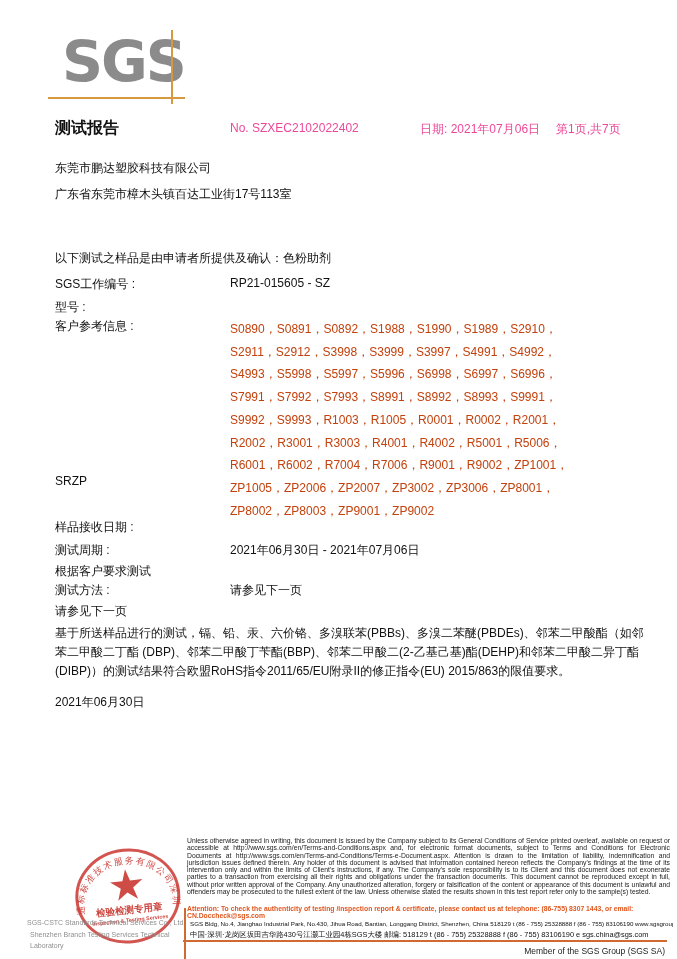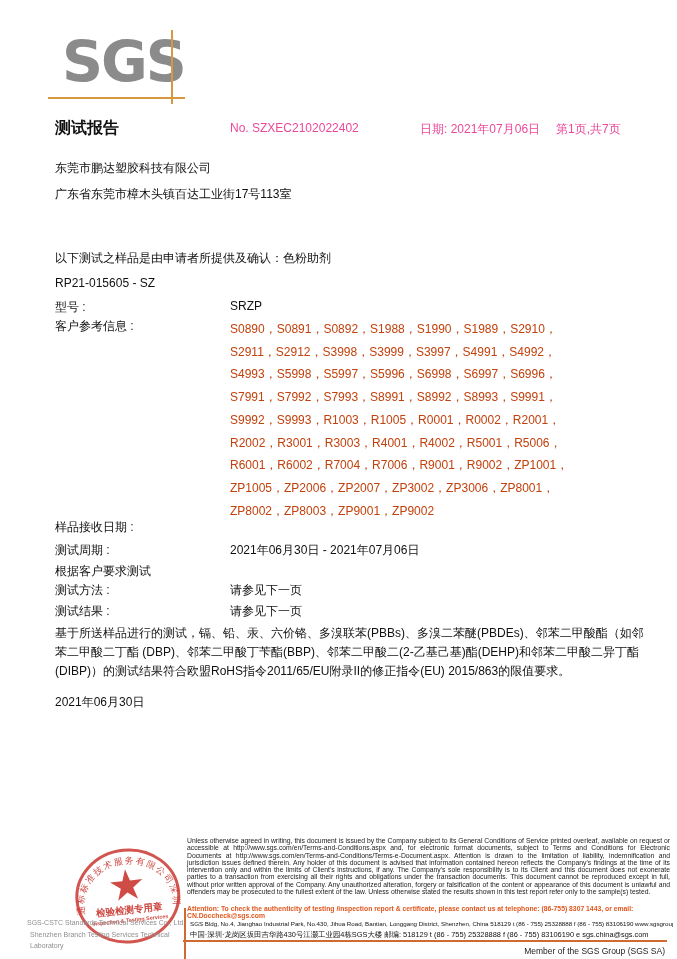--- a/index.html
+++ b/index.html
@@ -49,24 +49,25 @@
   <div class="abs meta" style="left:230px;top:121px;">No. SZXEC2102022402</div>
   <div class="abs meta" style="left:420px;top:121px;">日期: 2021年07月06日</div>
   <div class="abs meta" style="left:556px;top:121px;">第1页,共7页</div>
 
   <div class="abs body-text" style="left:55px;top:160px;">东莞市鹏达塑胶科技有限公司</div>
   <div class="abs body-text" style="left:55px;top:186px;">广东省东莞市樟木头镇百达工业街17号113室</div>
 
   <div class="abs body-text" style="left:55px;top:250px;">以下测试之样品是由申请者所提供及确认：色粉助剂</div>
 
   <div class="abs row" style="left:55px;top:276px;width:590px;">
+    <span class="lbl">SGS工作编号 :</span>
     <span class="val">RP21-015605 - SZ</span>
   </div>
 
-  <div class="abs row" style="left:55px;top:299px;width:590px;">
+  <div class="abs row" style="left:55px;top:299px;width:590px;flex-direction:column;">
     <span class="lbl">型号 :</span>
     <span class="val">SRZP</span>
   </div>
 
   <div class="abs row" style="left:55px;top:318px;width:590px;">
     <span class="lbl">客户参考信息 :</span>
     <span class="val">
       <div class="ref-line">S0890，S0891，S0892，S1988，S1990，S1989，S2910，</div>
       <div class="ref-line">S2911，S2912，S3998，S3999，S3997，S4991，S4992，</div>
       <div class="ref-line">S4993，S5998，S5997，S5996，S6998，S6997，S6996，</div>
@@ -92,21 +93,20 @@
   <div class="abs row" style="left:55px;top:563px;width:590px;">
     <span class="val">根据客户要求测试</span>
   </div>
 
   <div class="abs row" style="left:55px;top:582px;width:590px;">
     <span class="lbl">测试方法 :</span>
     <span class="val">请参见下一页</span>
   </div>
 
   <div class="abs row" style="left:55px;top:603px;width:590px;">
-    <span class="lbl">测试结果 :</span>
     <span class="val">请参见下一页</span>
   </div>
 
   <div class="abs row" style="left:55px;top:624px;width:593px;">
     <span class="val conclusion">基于所送样品进行的测试，镉、铅、汞、六价铬、多溴联苯(PBBs)、多溴二苯醚(PBDEs)、邻苯二甲酸酯（如邻苯二甲酸二丁酯 (DBP)、邻苯二甲酸丁苄酯(BBP)、邻苯二甲酸二(2-乙基己基)酯(DEHP)和邻苯二甲酸二异丁酯(DIBP)）的测试结果符合欧盟RoHS指令2011/65/EU附录II的修正指令(EU) 2015/863的限值要求。</span>
   </div>
 
   <div class="abs stamp-wrap" style="left:73px;top:846px;">
     <svg width="110" height="100" viewBox="0 0 110 100">
       <ellipse cx="55" cy="50" rx="51" ry="46" fill="none" stroke="#c5261f" stroke-width="3" opacity="0.85"></ellipse>

